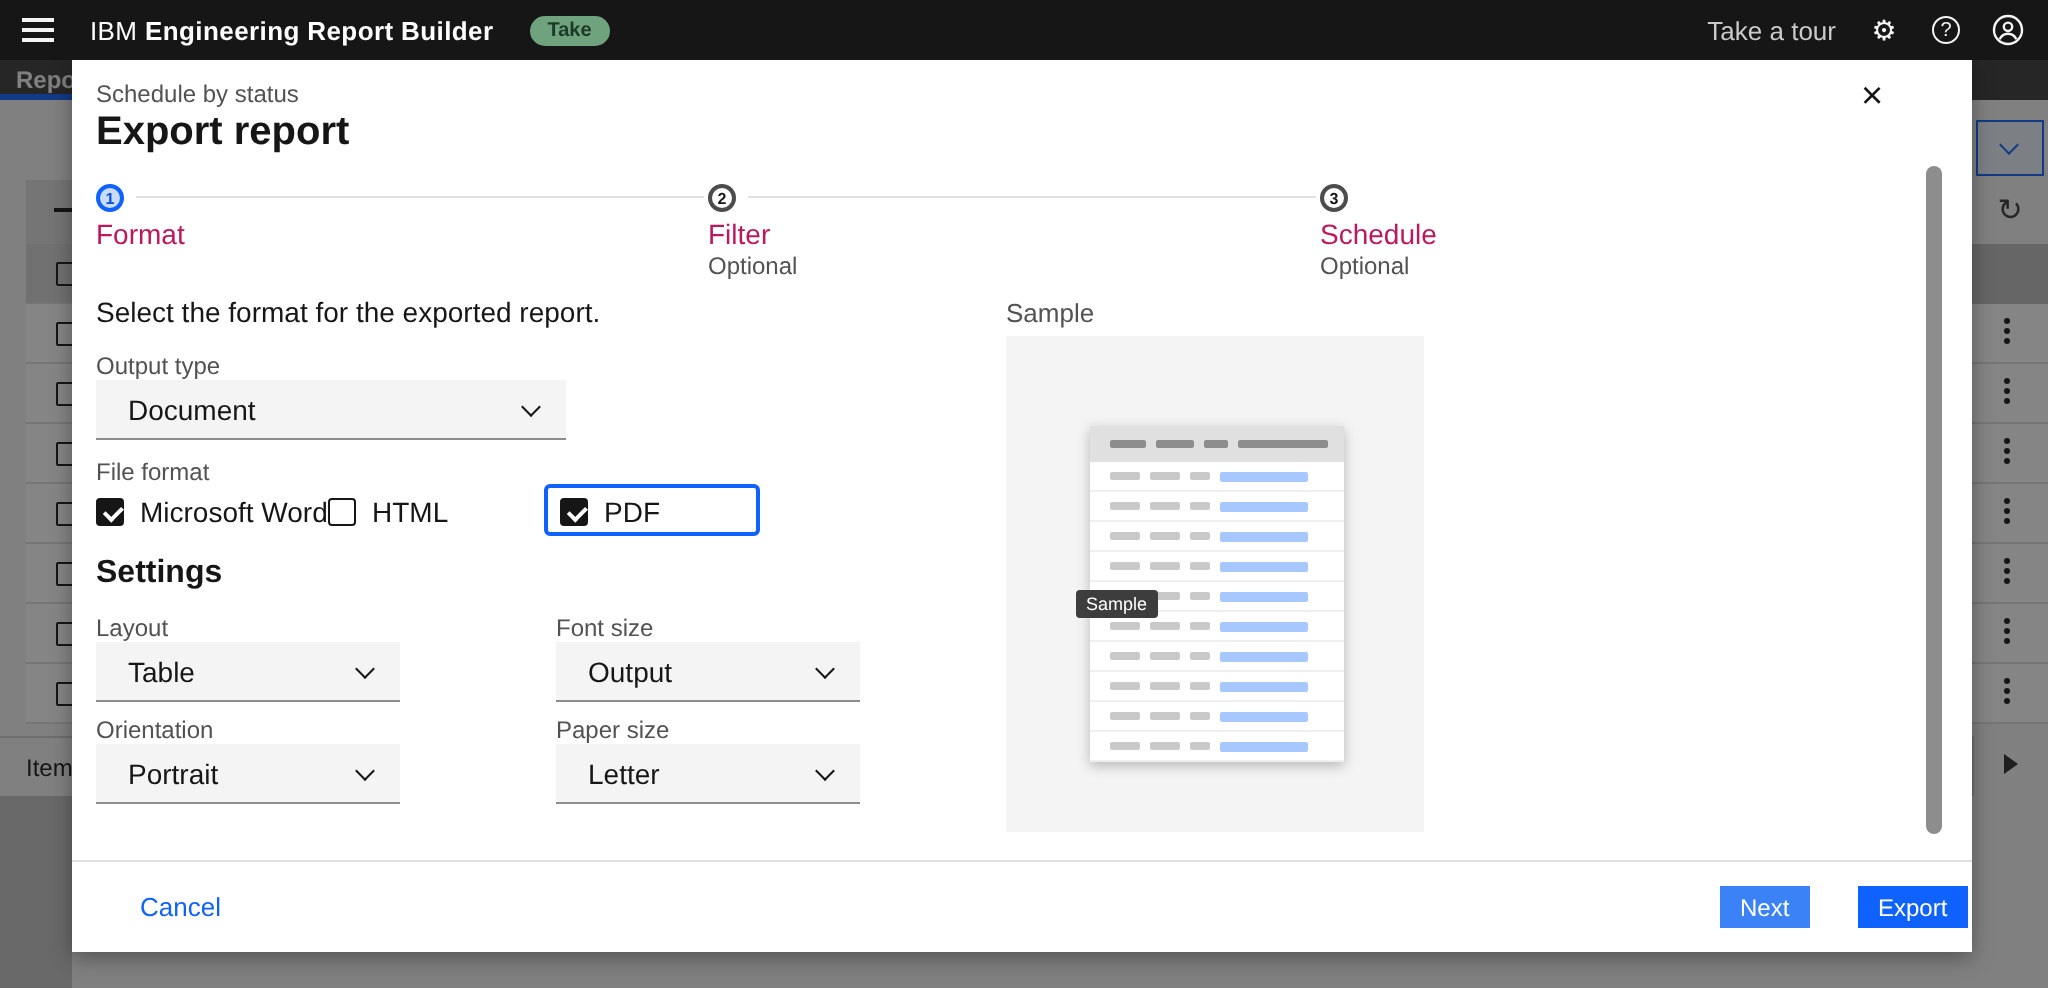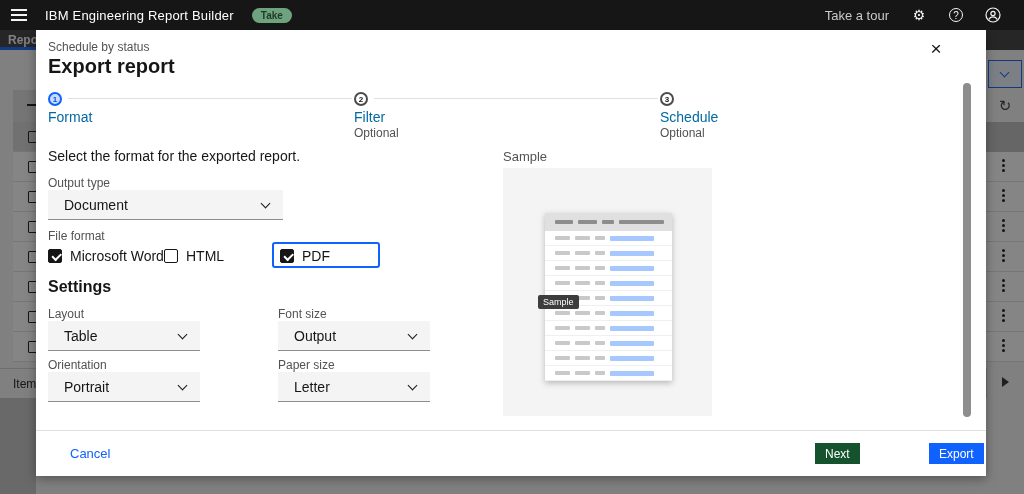--- a/index.html
+++ b/index.html
@@ -6,24 +6,24 @@
   html,body { background:#000; }
   body { font-family:"Liberation Sans","DejaVu Sans",sans-serif; }
   .stage { position:relative; width:1024px; height:494px; overflow:hidden; background:#f4f4f4; }
 
   
   .topbar { position:absolute; left:0; top:0; width:1024px; height:30px; background:var(--topbar,#161616);
             display:flex; align-items:center; z-index:40; }
   .hamburger { width:16px; height:12px; margin-left:11px; display:flex; flex-direction:column; justify-content:space-between; cursor:pointer; }
   .hamburger span { display:block; height:2px; background:#f4f4f4; }
   .brand { color:#fff; font-size:13px; margin-left:18px; letter-spacing:.2px; white-space:nowrap; }
-  .brand b { font-weight:normal; }
+  .brand b { font-weight:bold; }
   .tag { margin-left:18px; background:var(--tag-bg,#6fa37e); color:var(--tag-text,#1d3a28);
          font-size:10px; line-height:15px; padding:0 9px; border-radius:8px; font-weight:bold; }
-  .topbar-right { margin-left:auto; display:flex; align-items:center; gap:22px; padding-right:23px; }
+  .topbar-right { margin-left:auto; display:flex; align-items:center; gap:16px; padding-right:12px; }
   .tour { color:#cacaca; font-size:13px; cursor:pointer; }
   .ticon { color:#f4f4f4; font-size:14px; line-height:16px; width:16px; height:16px; text-align:center; cursor:pointer; }
   .help-circle { width:14px; height:14px; border:1px solid #f4f4f4; border-radius:50%; color:#f4f4f4;
                  font-size:10px; line-height:13px; text-align:center; cursor:pointer; }
 
   
   .under { position:absolute; left:0; top:30px; width:1024px; height:464px; background:#f4f4f4; z-index:1; }
   .subnav { position:absolute; left:0; top:0; width:1024px; height:20px; background:#393939; }
   .subnav .tabtxt { position:absolute; left:8px; top:3px; color:#f4f4f4; font-size:12px; font-weight:bold; cursor:pointer; }
   .tab-underline { position:absolute; left:0; top:17px; width:56px; height:3px; background:var(--accent,#0f62fe); }
@@ -57,21 +57,21 @@
   .close-btn { position:absolute; right:38px; top:8px; width:24px; height:24px; font-size:19px; line-height:22px;
                text-align:center; color:#161616; cursor:pointer; font-weight:300; }
   .eyebrow { position:absolute; left:12px; top:10px; font-size:12px; color:#525252; }
   .mtitle { position:absolute; left:12px; top:25px; font-size:20px; color:#161616; }
 
   .step { position:absolute; top:62px; }
   .step-circle { position:absolute; left:0; top:0; width:14px; height:14px; border-radius:50%;
                  font-size:8px; font-weight:bold; text-align:center; line-height:11px; background:#fff;
                  border:2px solid #4c4c4c; color:#161616; }
   .step.current .step-circle { border-color:var(--accent,#0f62fe); background:#c9dcff; color:#0b4fd6; }
-  .step-label { position:absolute; left:0; top:17px; font-size:14px; color:#0369a1; white-space:nowrap;text-align:center; }
+  .step-label { position:absolute; left:0; top:17px; font-size:14px; color:#be185d; white-space:nowrap;text-align:center; }
   .step-optional { position:absolute; left:0; top:34px; font-size:12px; color:#525252; }
   .step-line { position:absolute; top:68px; height:1px; background:#e0e0e0; }
 
   .intro { position:absolute; left:12px; top:118px; font-size:14px; color:#161616; }
   .flabel { position:absolute; font-size:12px; color:#525252; }
   .select { position:absolute; height:30px; background:#f4f4f4; border-bottom:1px solid #8d8d8d; cursor:pointer; }
   .select .val { position:absolute; left:16px; top:7px; font-size:14px; color:#161616; }
   .select .chev { position:absolute; right:14px; top:10px; }
 
   .cb-item { position:absolute; display:flex; align-items:center; gap:8px; cursor:pointer; }
@@ -93,21 +93,21 @@
   .doc-row { height:15px; border-bottom:1px solid #efefef; display:flex; align-items:center; gap:5px; padding-left:10px; }
   .doc-row i { height:4px; background:#c9c9c9; border-radius:1px; }
   .doc-row .blue { height:5px; background:var(--bar-blue,#a6c8ff); }
   .sample-tip { position:absolute; left:502px; top:265px; background:#3d3d3d; color:#fff; font-size:9px;
                 line-height:14px; padding:0 5px; border-radius:2px; }
 
   .mfooter { position:absolute; left:0; top:400px; width:950px; height:46px; border-top:1px solid #e0e0e0; background:#fff; }
   .cancel-link { position:absolute; left:34px; top:15px; font-size:13px; color:var(--accent,#0f62fe); cursor:pointer; }
   .btn { position:absolute; top:12px; height:21px; border:none; color:#fff; font-size:12px;
          font-family:inherit; cursor:pointer; padding:0 10px; }
-  .btn.next { left:779px; background:#14532d; }
+  .btn.next { left:824px; background:#3b82f6; }
   .btn.export { left:869px; background:var(--accent,#0f62fe);margin-left:24px; }
   .mscroll { position:absolute; left:927px; top:53px; width:8px; height:334px; background:#8d8d8d; border-radius:4px; cursor:grab; }
 </style>
 </head>
 <body>
 
 <div class="stage">
 
   <header class="topbar">
     <div class="hamburger">

